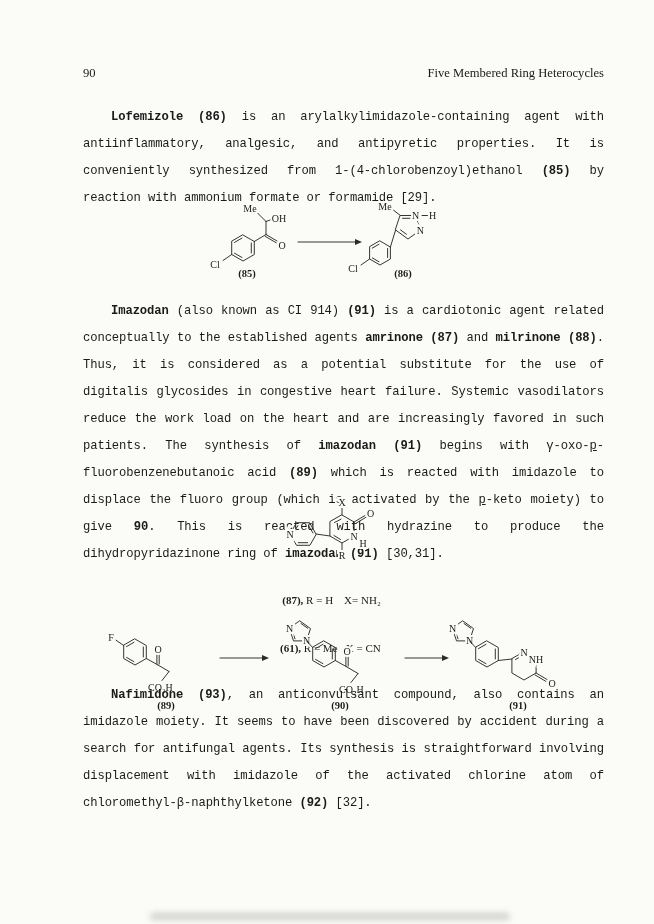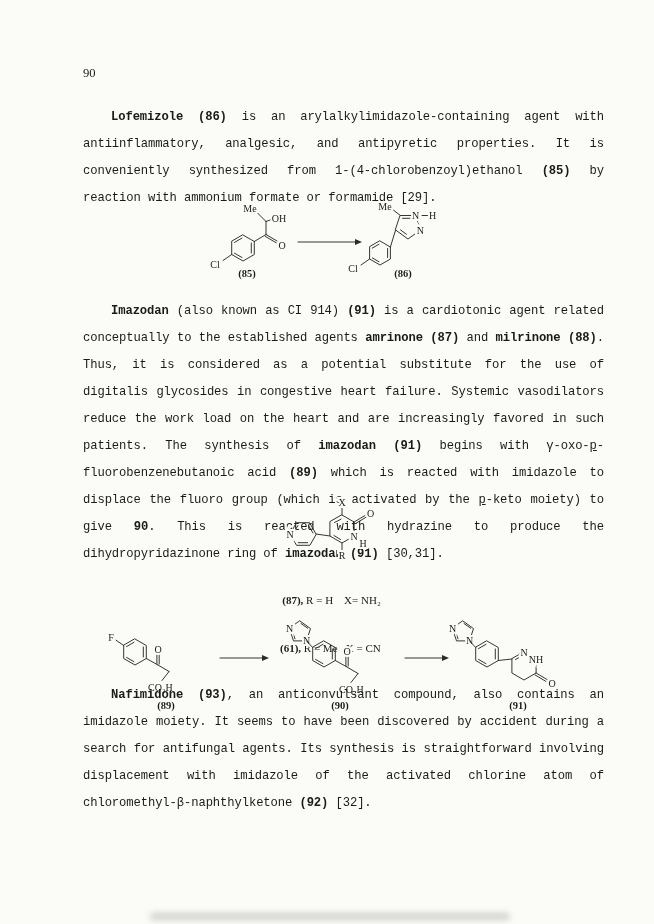--- a/index.html
+++ b/index.html
@@ -38,20 +38,21 @@
     background:rgba(110,110,110,0.30); border-radius:4px; filter:blur(3px);
   }
 </style>
 </head>
 <body>
 
 <div class="page">
 
   <header class="running-head">
     <span>90</span>
+    <span>Five Membered Ring Heterocycles</span>
   </header>
 
   <p class="body-text" id="p1"><span class="b">Lofemizole (86)</span><span> is an arylalkylimidazole-containing agent with antiinflammatory, analgesic, and antipyretic properties. It is conveniently synthesized from 1-(4-chlorobenzoyl)ethanol </span><span class="b">(85)</span><span> by reaction with ammonium formate or formamide [29].</span></p>
 
   <div class="scheme" style="left:193px; top:196px;">
     <svg width="270" height="88" viewBox="0 0 270 88">
       <g>
         <g>
           <polygon class="bond" points="50,39 61.3,45.5 61.3,58.5 50,65 38.7,58.5 38.7,45.5"></polygon>
           <line class="bond" x1="58.3" y1="47" x2="58.3" y2="57"></line>

